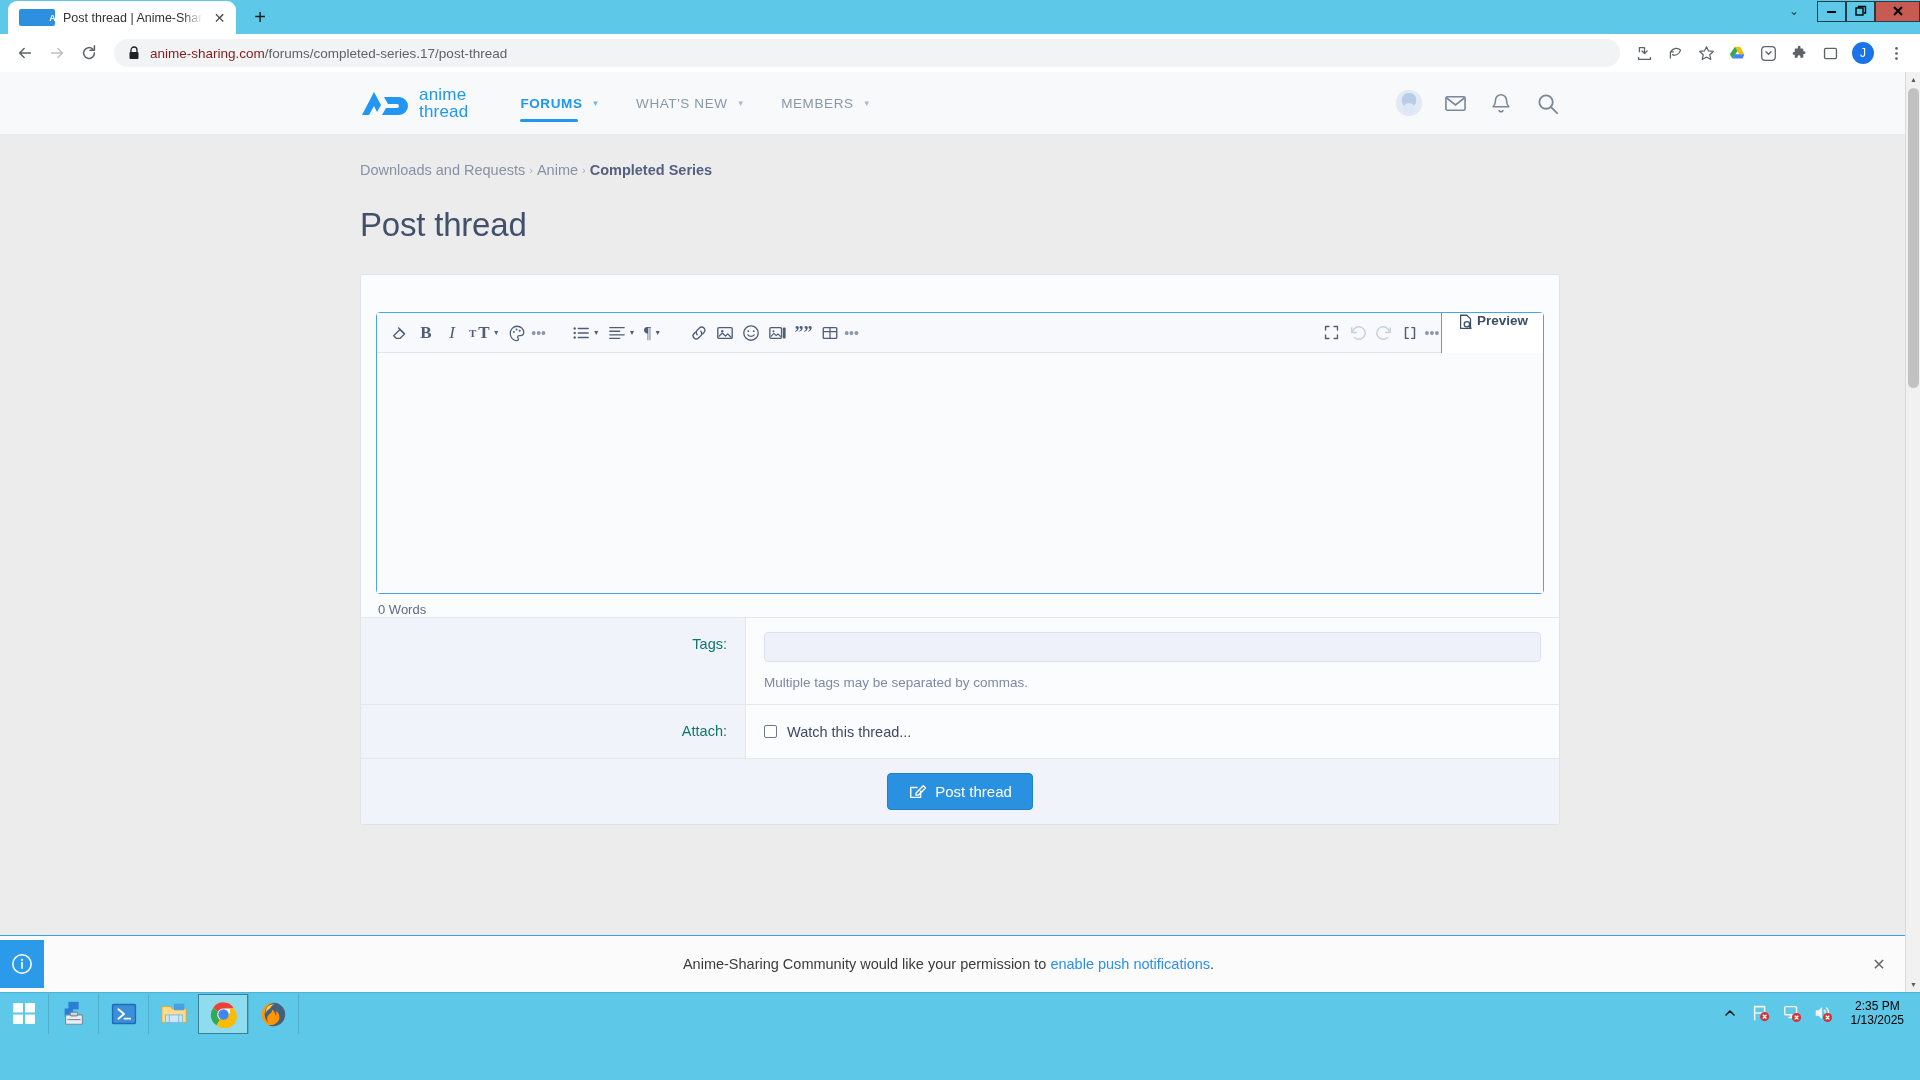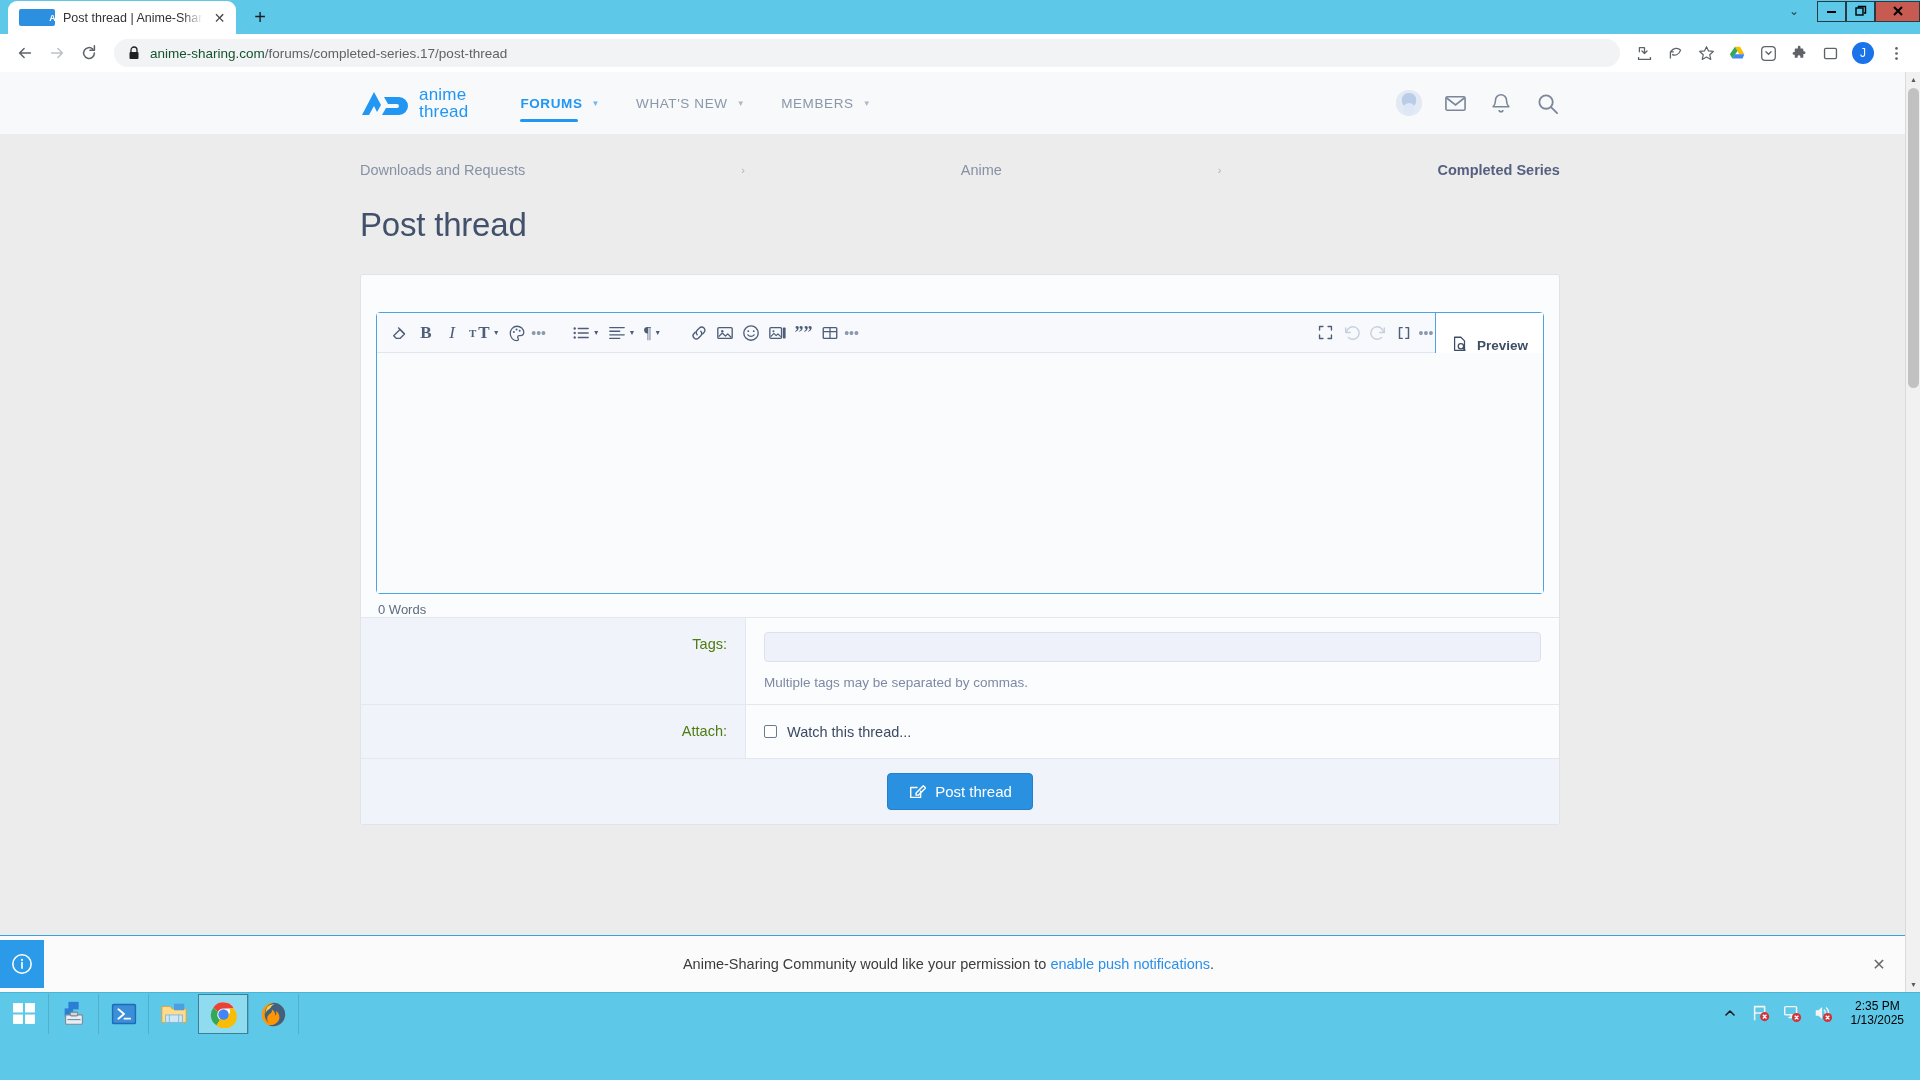--- a/index.html
+++ b/index.html
@@ -77,21 +77,21 @@
     display: flex; align-items: center; justify-content: center;
     color: #5f6368; font-size: 16px;
   }
   .nav-btn.disabled { color: #bdc1c6; }
   .urlbox {
     flex: 1; height: 28px; margin: 0 8px;
     background: #f1f3f4; border-radius: 14px;
     display: flex; align-items: center; padding: 0 14px; gap: 10px;
   }
   .url-text { font-size: 13.5px; color: #202124; }
-  .url-text .host { color: #14532d; }
+  .url-text .host { color: #7f1d1d; }
   .url-text .path { color: #5f6368; }
   .omni-icons { display: flex; align-items: center; gap: 3px; }
   .omni-icon {
     width: 28px; height: 28px;
     display: flex; align-items: center; justify-content: center;
     color: #5f6368;
   }
   .avatar-chip {
     width: 22px; height: 22px; border-radius: 50%;
     background: #1a73e8; color: #fff;
@@ -157,22 +157,22 @@
   .hdr-icon { width: 26px; height: 26px; color: #7b8799;
     display: flex; align-items: center; justify-content: center; }
   .hdr-avatar {
     width: 26px; height: 26px; border-radius: 50%;
     overflow: hidden; background: #dfe6ef;
   }
 
   
   .content { width: 1200px; margin: 0 auto; padding-top: 28px; }
   .breadcrumb {
-    display: flex; align-items: center; gap: 13px;
-    font-size: 14.5px; color: #8691a5; margin-bottom: 28px; justify-content: space-between;
+    display: flex; align-items: center; gap: 4px;
+    font-size: 14.5px; color: #8691a5; margin-bottom: 28px;
   }
   .breadcrumb .sep { color: #a9b3c4; font-size: 11px; }
   .breadcrumb .crumb-current { color: #556080; font-weight: bold; }
   .page-title {
     font-size: 33px; color: #41506b; font-weight: 400;
     margin-bottom: 30px; letter-spacing: -0.2px;
   }
 
   .card {
     background: #fbfcfd;
@@ -216,21 +216,21 @@
   .tb-dot {
     width: 18px; height: 30px;
     display: flex; align-items: center; justify-content: center;
     color: #8b99ad; font-size: 14px; letter-spacing: 0; line-height: 6px;
   }
   .tb-dot span { display: block; }
   .tb-caret { font-size: 7px; color: #4e5d78; margin-left: 1px; }
   .tb-spacer { flex: 1; }
   .preview-btn {
     height: 40px; padding: 0 15px; margin-right: -10px;
-    display: flex; align-items: flex-end; gap: 8px;
+    display: flex; align-items: flex-start; gap: 2px;
     background: #fff; border-left: 1px solid #4aa3e3;
     border-top-right-radius: 3px;
     font-size: 13.5px; color: #3e4d66; font-weight: bold;
   }
   .ed-body { height: 240px; background: #fafbfc; }
   .word-count {
     font-size: 13px; color: #5f6b80;
     padding: 8px 2px 0 2px;
   }
   .attach-row { padding: 14px 0 17px 0; }
@@ -245,21 +245,21 @@
   
   .form-row {
     display: flex;
     border-top: 1px solid #e3e8ef;
   }
   .form-label {
     width: 385px; flex: 0 0 385px;
     background: #f0f3fa;
     border-right: 1px solid #e3e8ef;
     text-align: right; padding: 18px 18px 18px 0;
-    font-size: 14.5px; color: #4d7c0f;
+    font-size: 14.5px; color: #0f766e;
   }
   .form-field { flex: 1; padding: 14px 18px 14px 18px; }
   .tags-input {
     width: 100%; height: 30px;
     background: #eef1f9; border: 1px solid #dbe1ef;
     border-radius: 4px; outline: none;
     font-family: "Liberation Sans", sans-serif; font-size: 14px;
     padding: 0 10px;
   }
   .hint { font-size: 13.5px; color: #7d8aa3; margin-top: 13px; }

